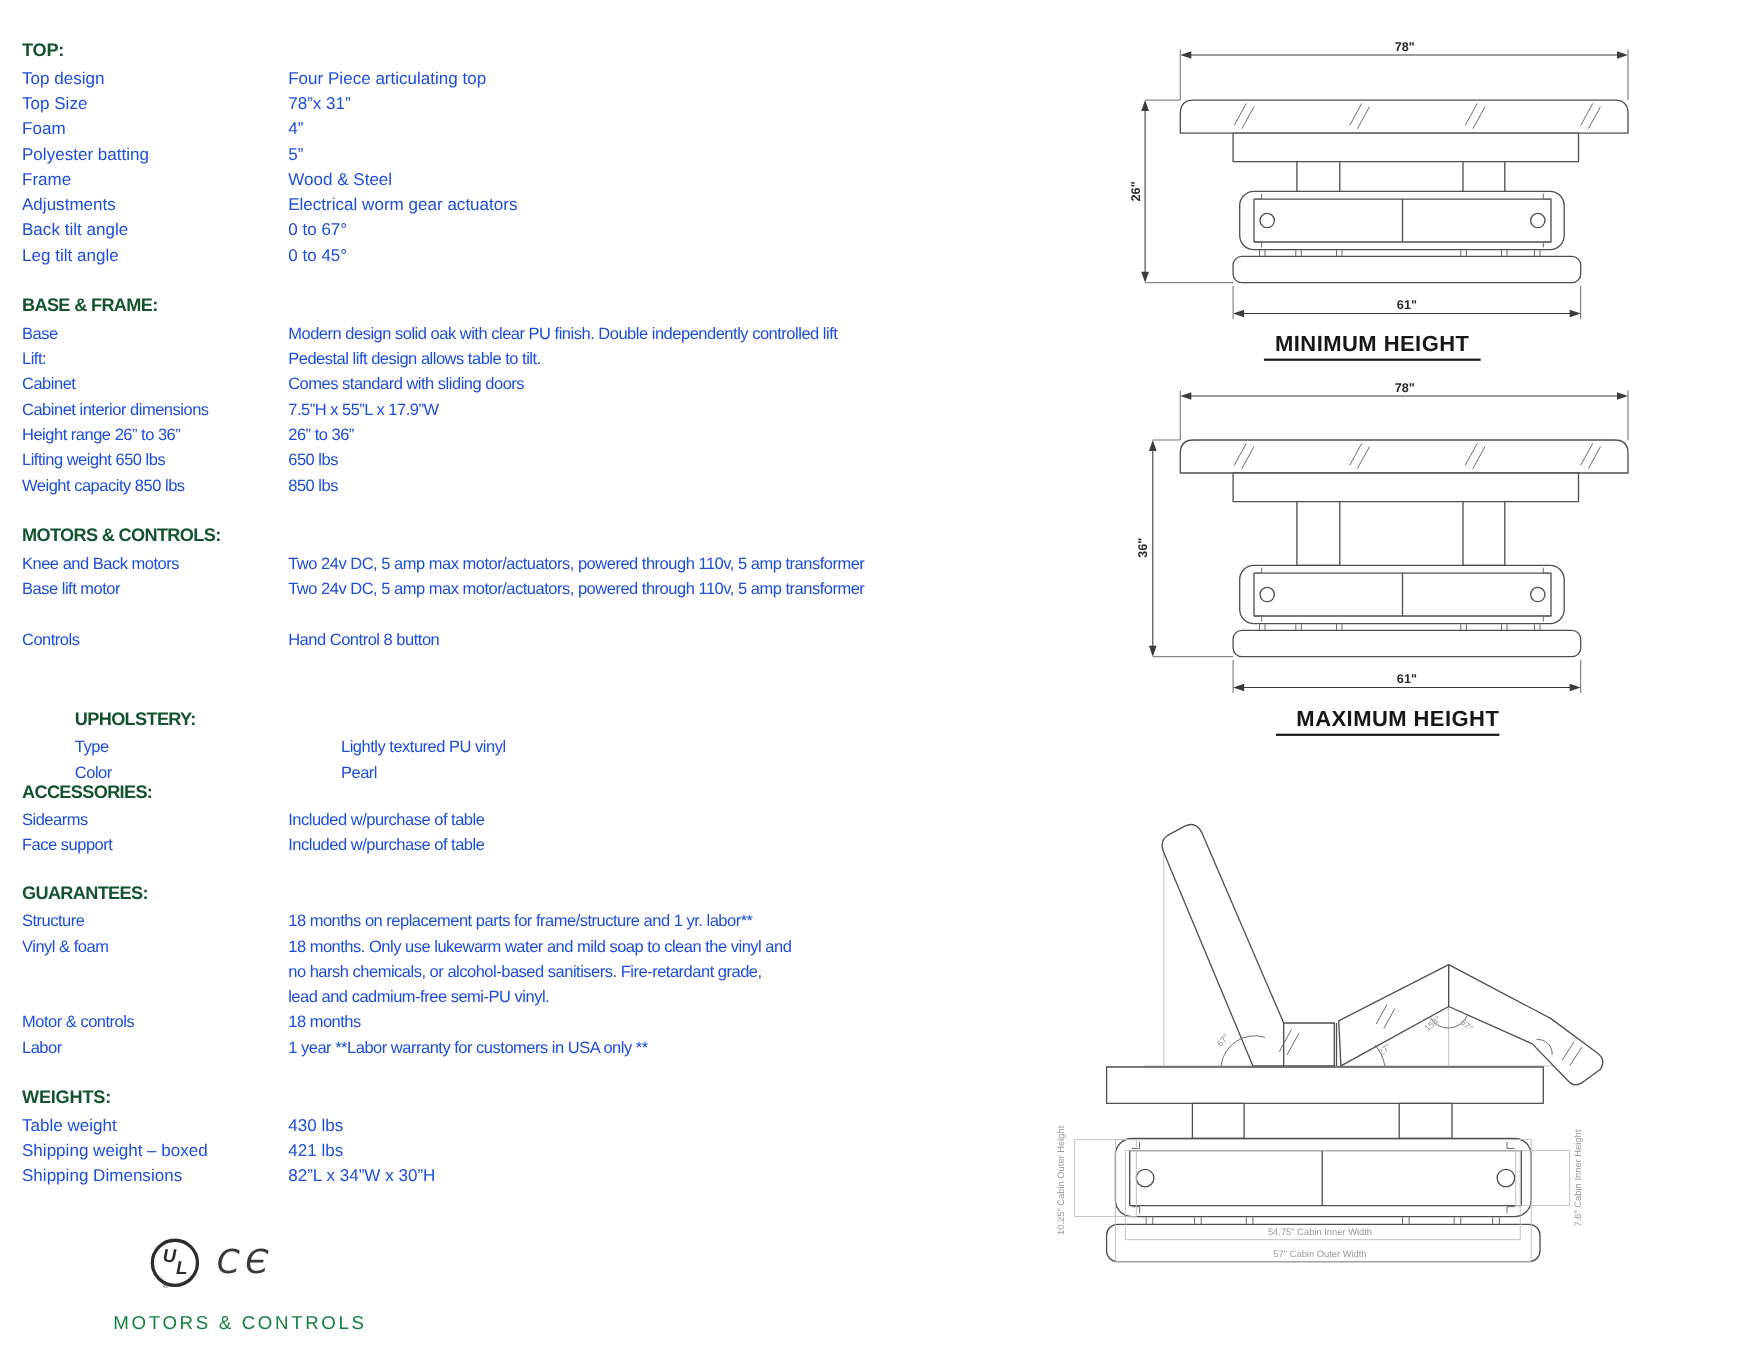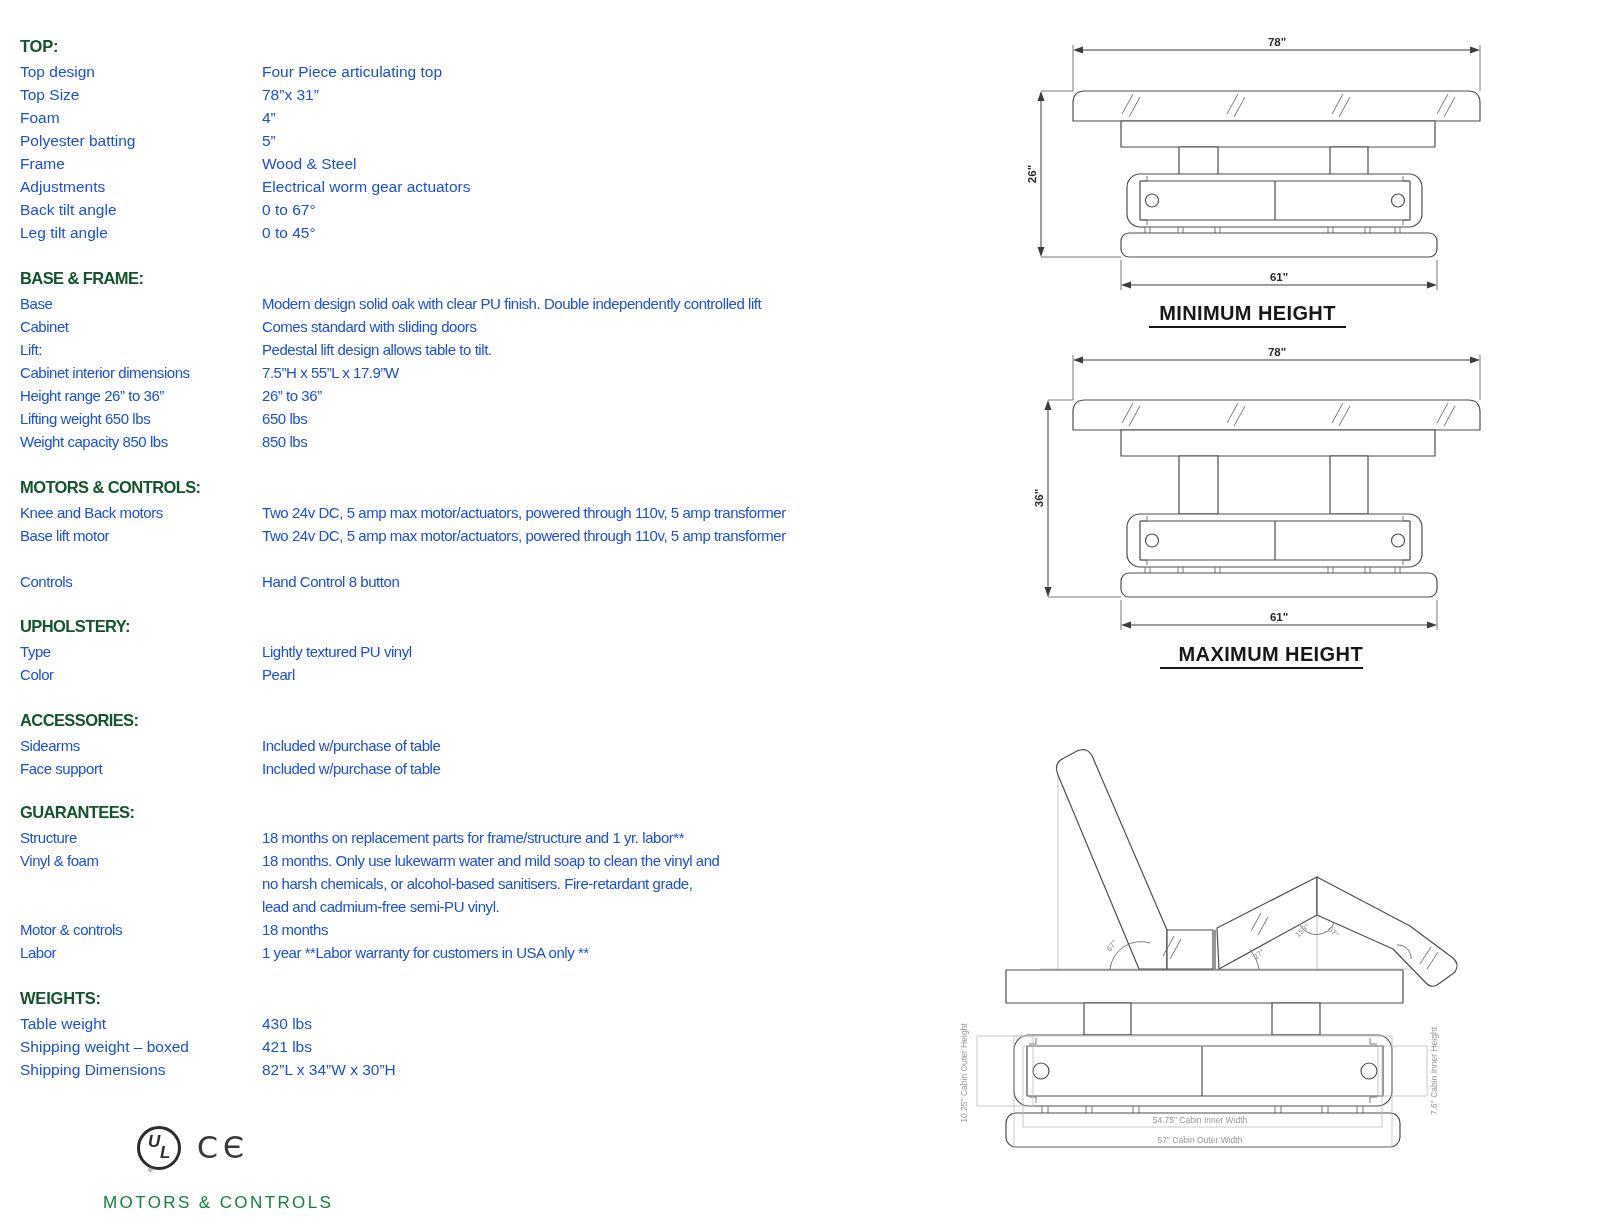--- a/index.html
+++ b/index.html
@@ -7,21 +7,21 @@
     width:1598px;height:1232px;position:relative;overflow:hidden;
     background:#ffffff;color:#4c4c4e;
     font-family:"Liberation Sans",sans-serif;
   }
   
   .spec-wrap{position:absolute;left:20px;top:0;width:960px;height:1232px;}
   .spec-section{position:absolute;left:0;width:960px;}
   .spec-section:nth-of-type(1){top:36px;}
   .spec-section:nth-of-type(2){top:268px;}
   .spec-section:nth-of-type(3){top:477px;}
-  .spec-section:nth-of-type(4){top:616px;}
+  .spec-section:nth-of-type(4){top:644px;margin-left:48px;}
   .spec-section:nth-of-type(5){top:710px;}
   .spec-section:nth-of-type(6){top:802px;}
   .spec-section:nth-of-type(7){top:988px;}
   .spec-heading{
     font-size:16.5px;font-weight:700;color:#14532d;letter-spacing:-0.2px;
     line-height:20px;margin-bottom:4px;
   }
   .spec-row{display:flex;min-height:23px;line-height:23px;font-size:15.5px;color:#1d4ed8;}
   .spec-label{flex:0 0 242px;width:242px;}
   .spec-value{flex:1;}
@@ -61,21 +61,21 @@
   
   .ul-badge{
     position:absolute;left:137px;top:1126px;width:44px;height:44px;border-radius:50%;
     border:3.5px solid #2c2c2e;box-sizing:border-box;
   }
   .ul-badge .u{position:absolute;left:8px;top:3px;font-weight:700;font-style:italic;font-size:17px;color:#2c2c2e;}
   .ul-badge .l{position:absolute;left:20px;top:14px;font-weight:700;font-style:italic;font-size:17px;color:#2c2c2e;}
   .ul-reg{position:absolute;left:148px;top:1166px;font-size:7px;color:#4a4a4c;}
   .ce-mark{
     position:absolute;left:197px;top:1130px;font-family:"DejaVu Sans",sans-serif;
-    font-size:30px;font-weight:400;color:#39393b;letter-spacing:5px;
+    font-size:30px;font-weight:400;color:#39393b;letter-spacing:5px;font-style:italic;
   }
   .footer-tagline{
     position:absolute;left:103px;top:1193px;font-size:17px;letter-spacing:2.4px;color:#15803d;
   }
 </style>
 </head>
 <body>
 
 <div class="spec-wrap">
     <div class="spec-section">
@@ -113,26 +113,26 @@
         <div class="spec-value">0 to 45°</div>
       </div>
     </div>
     <div class="spec-section">
       <div class="spec-heading">BASE &amp; FRAME:</div>
       <div class="spec-row">
         <div class="spec-label">Base</div>
         <div class="spec-value">Modern design solid oak with clear PU finish. Double independently controlled lift</div>
       </div>
       <div class="spec-row">
+        <div class="spec-label">Lift:</div>
+        <div class="spec-value">Pedestal lift design allows table to tilt.</div>
+      </div>
+      <div class="spec-row">
         <div class="spec-label">Cabinet</div>
         <div class="spec-value">Comes standard with sliding doors</div>
-      </div>
-      <div class="spec-row">
-        <div class="spec-label">Lift:</div>
-        <div class="spec-value">Pedestal lift design allows table to tilt.</div>
       </div>
       <div class="spec-row">
         <div class="spec-label">Cabinet interior dimensions</div>
         <div class="spec-value">7.5”H x 55”L x 17.9”W</div>
       </div>
       <div class="spec-row">
         <div class="spec-label">Height range 26” to 36”</div>
         <div class="spec-value">26” to 36”</div>
       </div>
       <div class="spec-row">

